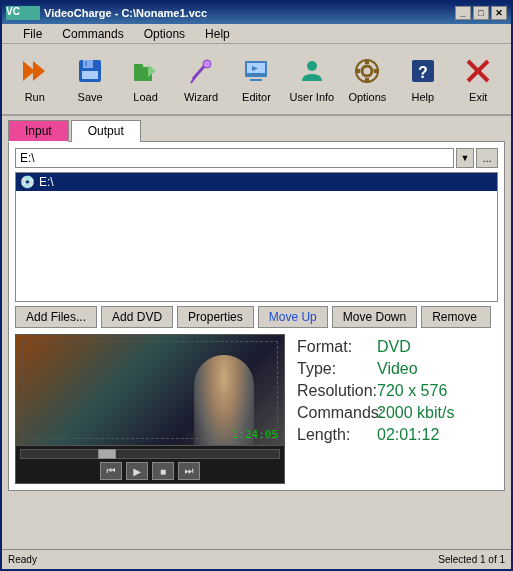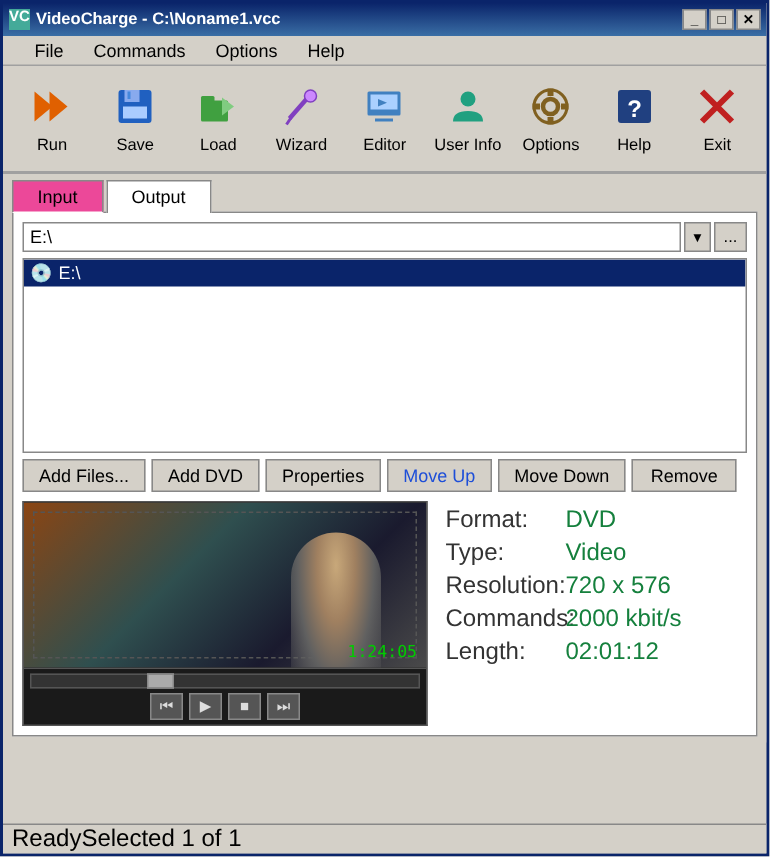--- a/index.html
+++ b/index.html
@@ -18,21 +18,21 @@
       color: white;
       height: 22px;
       display: flex;
       align-items: center;
       justify-content: space-between;
       padding: 0 4px;
       font-size: 11px;
       font-weight: bold;
     }
     .title-bar-text { display: flex; align-items: center; gap: 4px; }
-    .title-bar-icon { width: 14px; height: 14px; background: #4a9; display: inline-block; font-size: 10px; }
+    .title-bar-icon { width: 34px; height: 14px; background: #4a9; display: inline-block; font-size: 10px; }
     .title-buttons { display: flex; gap: 2px; }
     .title-btn {
       width: 16px; height: 14px; background: #d4d0c8;
       border: 1px solid #888; font-size: 9px;
       display: flex; align-items: center; justify-content: center;
       cursor: pointer; color: black;
     }
 
     
     .menu-bar {
@@ -173,21 +173,21 @@
       gap: 4px;
       margin-bottom: 6px;
     }
     .action-btn {
       padding: 3px 10px;
       background: #d4d0c8;
       border: 1px solid #888;
       cursor: pointer;
       font-size: 12px;
       min-width: 70px;
-      text-align: center;
+      text-align: left;
     }
     .action-btn.disabled { color: #1d4ed8; cursor: default; }
 
     
     .preview-area {
       display: flex;
       gap: 8px;
     }
 
     
@@ -296,21 +296,22 @@
     .status-bar {
       position: absolute;
       bottom: 0;
       left: 0; right: 0;
       height: 20px;
       background: #d4d0c8;
       border-top: 1px solid #888;
       display: flex;
       align-items: center;
       padding: 0 6px;
-      font-size: 16px;
+      justify-content: space-between;
+      font-size: 10px;
     }
 
     .window-wrapper {
       border: 2px solid #0a246a;
       width: 513px;
       height: 571px;
       position: relative;
       overflow: hidden;
     }
   </style>

